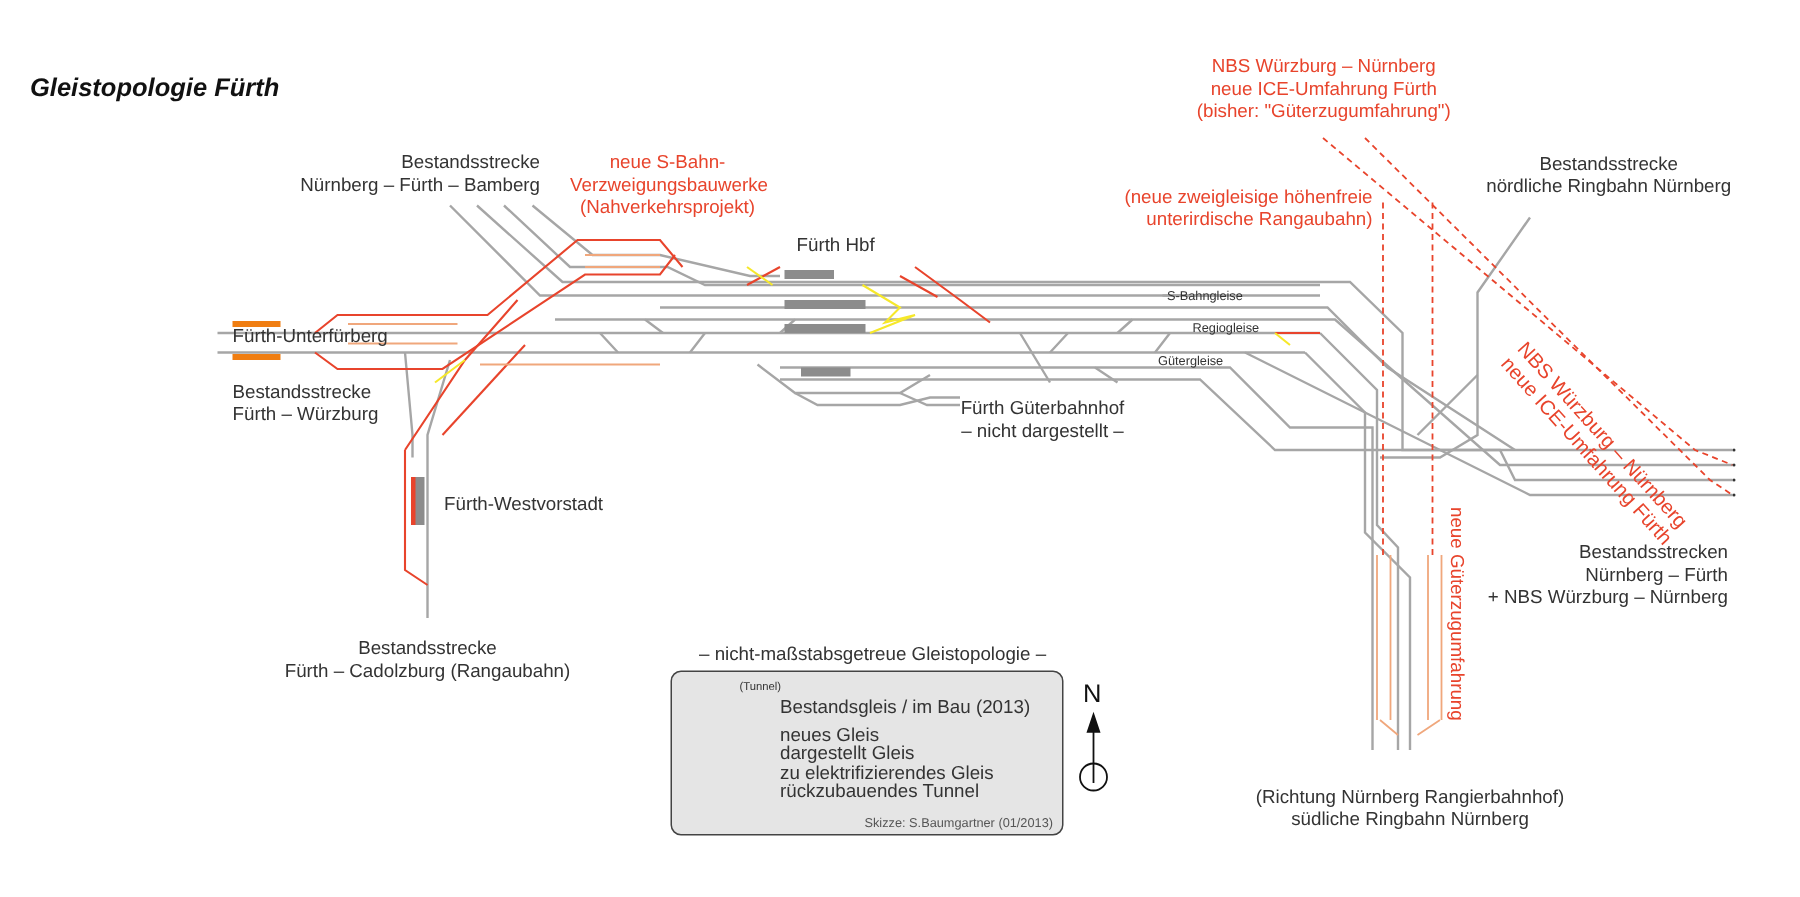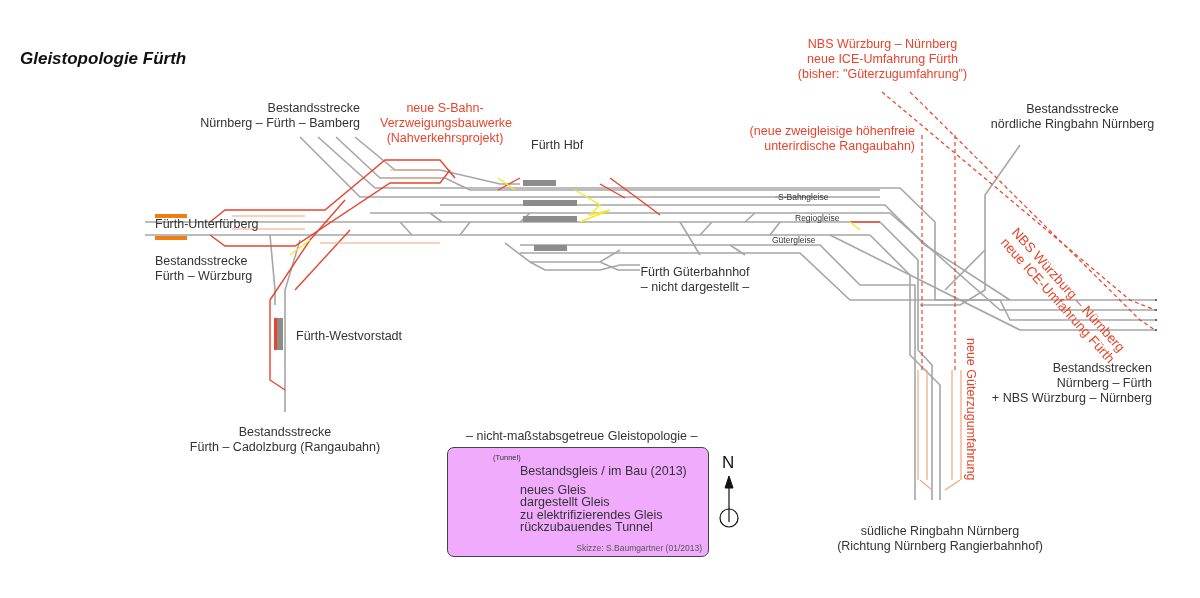--- a/index.html
+++ b/index.html
@@ -6,21 +6,21 @@
   body { width:1200px; height:598px; position:relative; overflow:hidden;
          font-family:"Liberation Sans", sans-serif; }
   #diagram { position:absolute; left:0; top:0; }
   .title { position:absolute; left:20px; top:12px; font-size:17px; font-weight:bold; font-style:italic; color:#111;margin-top:37px; }
   .lbl { position:absolute; font-size:12.5px; color:#333; line-height:15px; white-space:nowrap; }
   .red { color:#e8442c; }
   .r { text-align:right; }
   .c { text-align:center; }
   .small { font-size:8.5px; color:#333; }
   .legend-box { position:absolute; left:447px; top:447px; width:260px; height:108px;
-                border:1.5px solid #444; border-radius:7px; background:#f0abfc; }
+                border:1.5px solid #444; border-radius:7px; background:#e5e5e5; }
   .legend-row { position:absolute; left:72px; font-size:12.5px; color:#333; white-space:nowrap; line-height:13px; }
   .legend-credit { position:absolute; right:6px; bottom:3px; font-size:8.5px; color:#555; }
   .compass-n { position:absolute; left:722px; top:453px; font-size:17px; color:#111; }
 </style>
 </head>
 <body>
 
 <svg id="diagram" width="1200" height="598" viewBox="0 0 1200 598">
 
   <g stroke="#a6a6a6" stroke-width="1.6" fill="none">
@@ -138,21 +138,21 @@
   <div>Bestandsstrecke</div>
   <div>Nürnberg – Fürth – Bamberg</div>
 </div>
 
 <div class="lbl c red" style="left:380px;top:101px;width:130px;">
   <div>neue S-Bahn-</div>
   <div>Verzweigungsbauwerke</div>
   <div>(Nahverkehrsprojekt)</div>
 </div>
 
-<div class="lbl" style="left:531px;top:138px;">Fürth Hbf</div>
+<div class="lbl" style="left:531px;top:156px;">Fürth Hbf</div>
 <div class="lbl" style="left:155px;top:189px;margin-top:28px;">Fürth-Unterfürberg</div>
 
 <div class="lbl" style="left:155px;top:254px;">
   <div>Bestandsstrecke</div>
   <div>Fürth – Würzburg</div>
 </div>
 
 <div class="lbl" style="left:296px;top:329px;">Fürth-Westvorstadt</div>
 
 <div class="lbl c" style="left:180px;top:425px;width:210px;">
@@ -192,22 +192,22 @@
 
 <div class="lbl r" style="left:990px;top:361px;width:162px;">
   <div>Bestandsstrecken</div>
   <div>Nürnberg – Fürth</div>
   <div>+ NBS Würzburg – Nürnberg</div>
 </div>
 
 <div class="lbl red" style="left:978px;top:338px;transform:rotate(90deg);transform-origin:left top;">neue Güterzugumfahrung</div>
 
 <div class="lbl c" style="left:830px;top:524px;width:220px;">
+  <div>(Richtung Nürnberg Rangierbahnhof)</div>
   <div>südliche Ringbahn Nürnberg</div>
-  <div>(Richtung Nürnberg Rangierbahnhof)</div>
 </div>
 
 <div class="lbl" style="left:466px;top:429px;">– nicht-maßstabsgetreue Gleistopologie –</div>
 
 <div class="legend-box">
   <div class="small" style="position:absolute;left:45px;top:5px;font-size:7.5px;">(Tunnel)</div>
   <div class="legend-row" style="top:17px;">Bestandsgleis / im Bau (2013)</div>
   <div class="legend-row" style="top:36px;">neues Gleis</div>
   <div class="legend-row" style="top:48px;">dargestellt Gleis</div>
   <div class="legend-row" style="top:61px;">zu elektrifizierendes Gleis</div>

